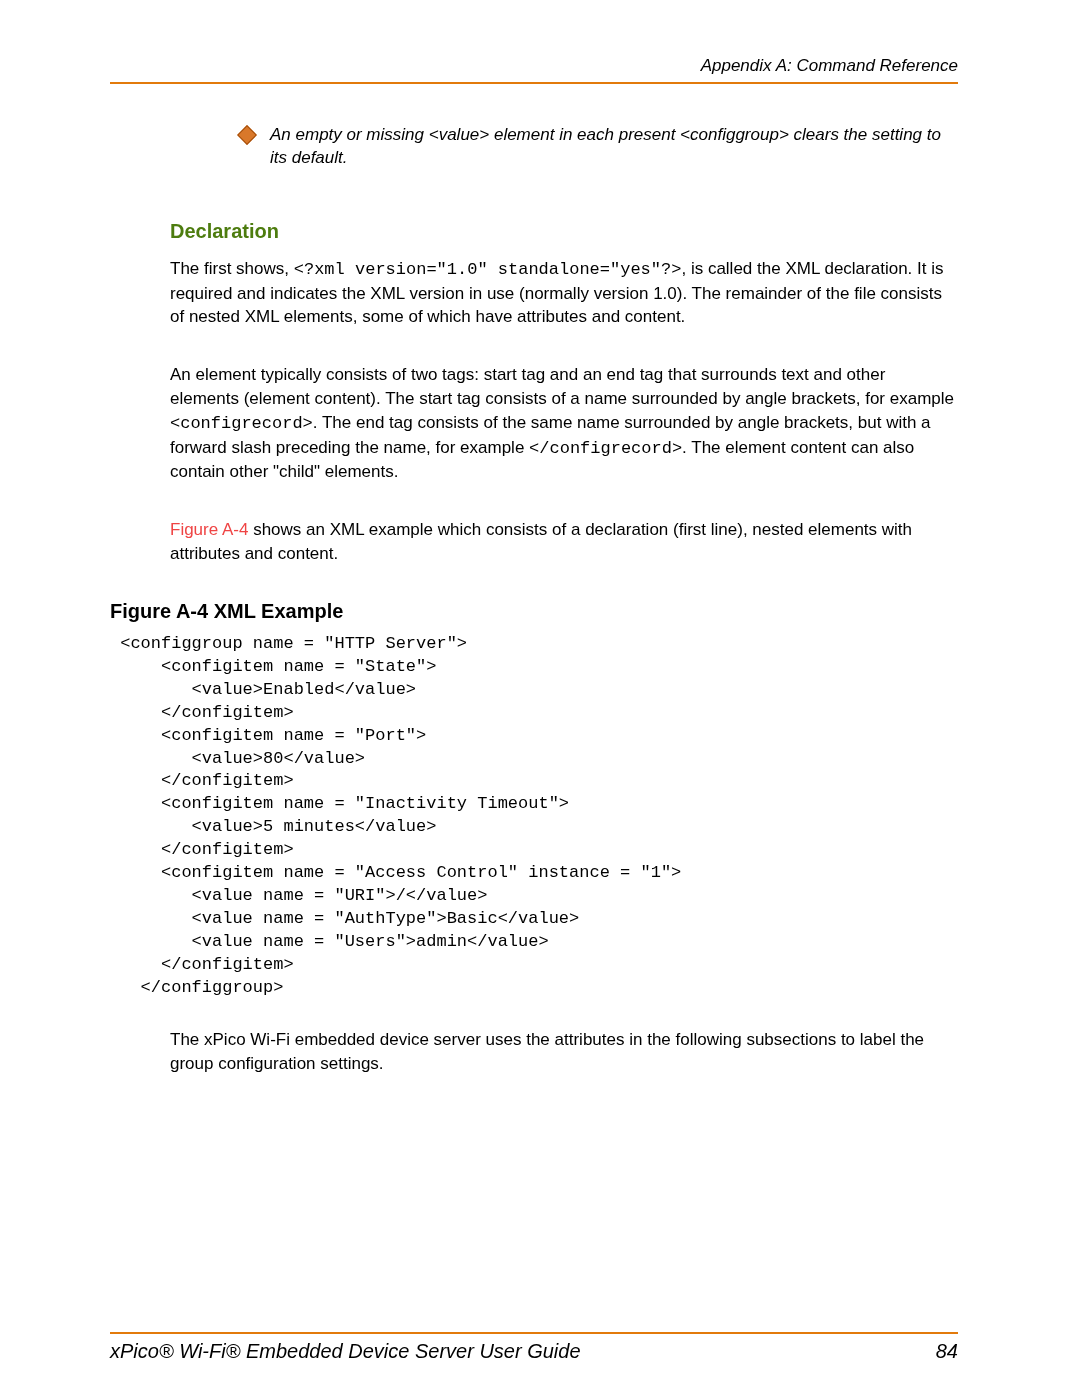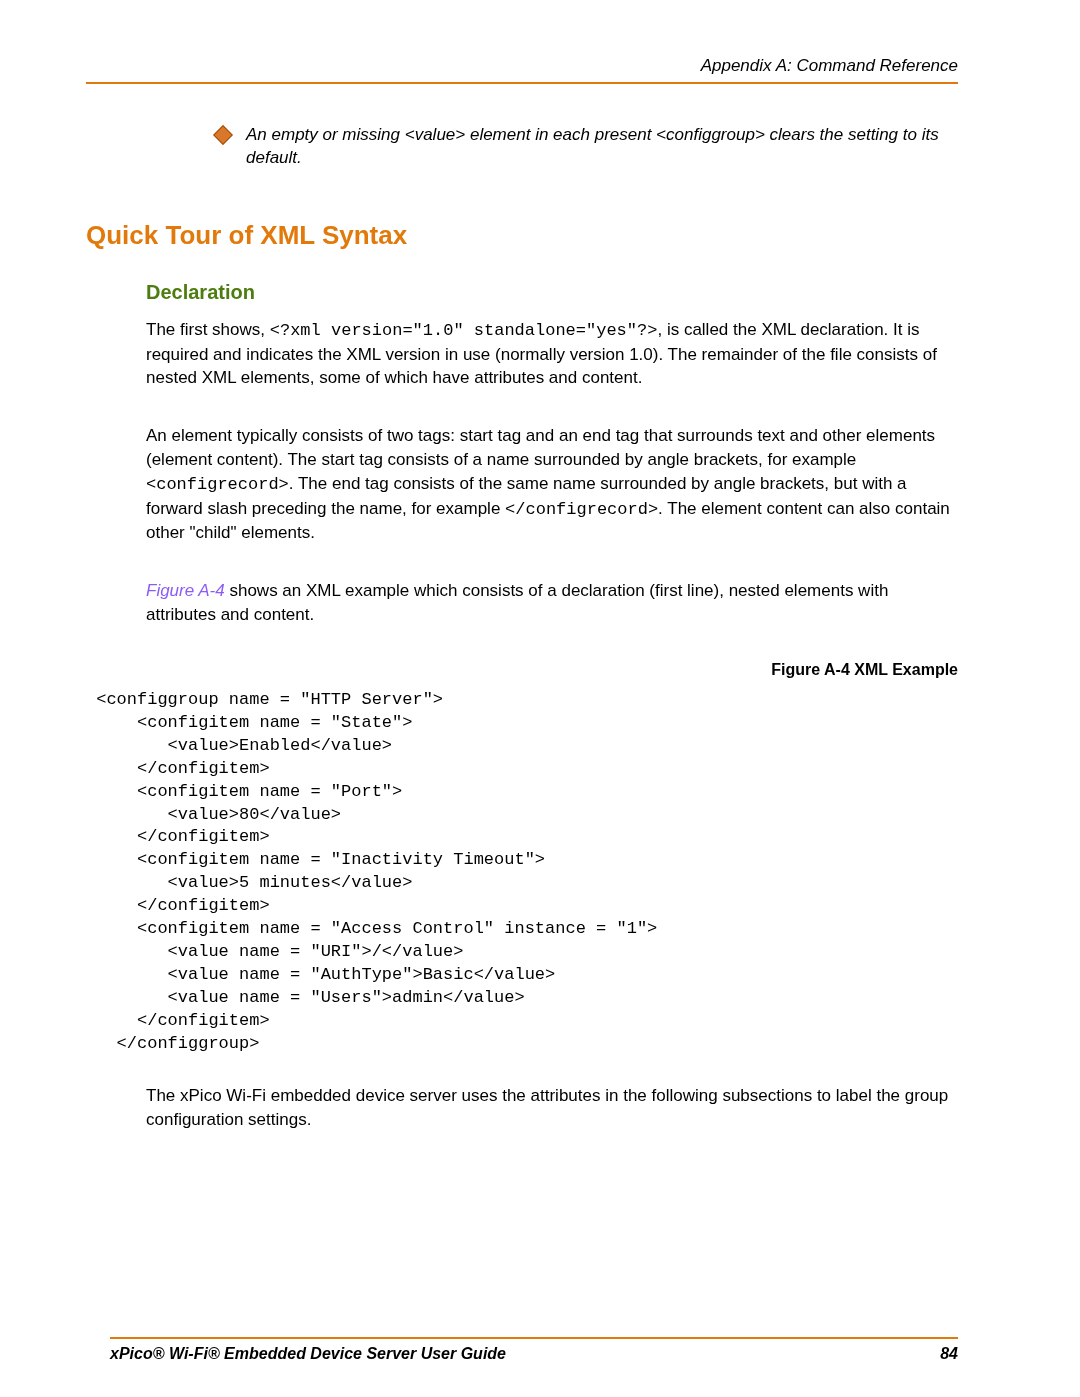--- a/index.html
+++ b/index.html
@@ -7,21 +7,21 @@
     padding: 0;
     background: #ffffff;
     font-family: Arial, Helvetica, sans-serif;
     color: #000000;
     width: 1080px;
   }
   .page {
     box-sizing: border-box;
     width: 1068px;
     min-height: 1397px;
-    padding: 56px 110px 0 86px;
+    padding: 56px 110px 0 110px;
     position: relative;
   }
   .running-head {
     text-align: right;
     font-style: italic;
     font-size: 17px;
     margin-bottom: 6px;
   }
   .orange-rule {
     border: none;
@@ -73,27 +73,26 @@
     line-height: 1.4;
   }
   .para + .para {
     margin-top: 14px;
   }
   code.inline {
     font-family: "Courier New", Courier, monospace;
     font-size: 17px;
   }
   .figref {
-    color: #8b5cf6;
-    font-style: italic;
+    color: #ef4444;
   }
   .figcap {
-    text-align: right;
+    text-align: left;
     font-weight: bold;
-    font-size: 16px;
+    font-size: 20px;
     margin: 26px 0 10px 0;
   }
   pre.code {
     font-family: "Courier New", Courier, monospace;
     font-size: 17px;
     line-height: 1.35;
     white-space: pre;
     margin: 0 0 28px 0;
   }
   .footer {
@@ -104,40 +103,39 @@
   }
   .footer-rule {
     border: none;
     border-top: 2px solid #e27a0b;
     margin: 0 0 6px 0;
   }
   .footer-row {
     display: flex;
     justify-content: space-between;
     font-style: italic;
-    font-weight: bold;
-    font-size: 16px;
+    font-weight: normal;
+    font-size: 20px;
   }
 </style>
 </head>
 <body>
 
 <div class="page">
 
   <div class="running-head">Appendix A: Command Reference</div>
   <hr class="orange-rule">
 
   <div class="indent-block">
     <div class="bullet-row">
       <div class="bullet-icon"></div>
       <div class="bullet-text">An empty or missing &lt;value&gt; element in each present &lt;configgroup&gt; clears the setting to its default.</div>
     </div>
   </div>
 
-  <div class="h1">Quick Tour of XML Syntax</div>
 
   <div class="sec">
     <div class="h2">Declaration</div>
     <div class="para">
       <span>The first shows, </span><code class="inline">&lt;?xml version="1.0" standalone="yes"?&gt;</code><span>, is called the XML declaration. It is required and indicates the XML version in use (normally version 1.0).  The remainder of the file consists of nested XML elements, some of which have attributes and content.</span>
     </div>
   </div>
 
   <div class="sec">
     <div class="para">

